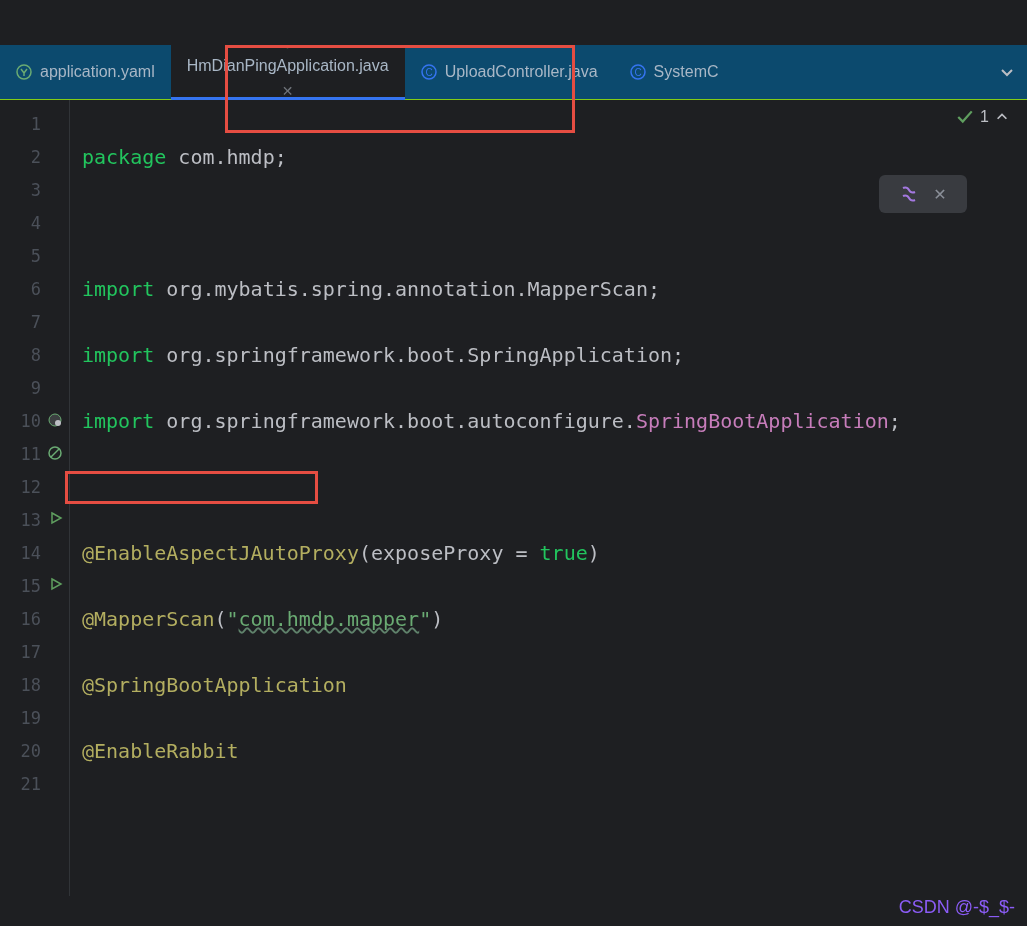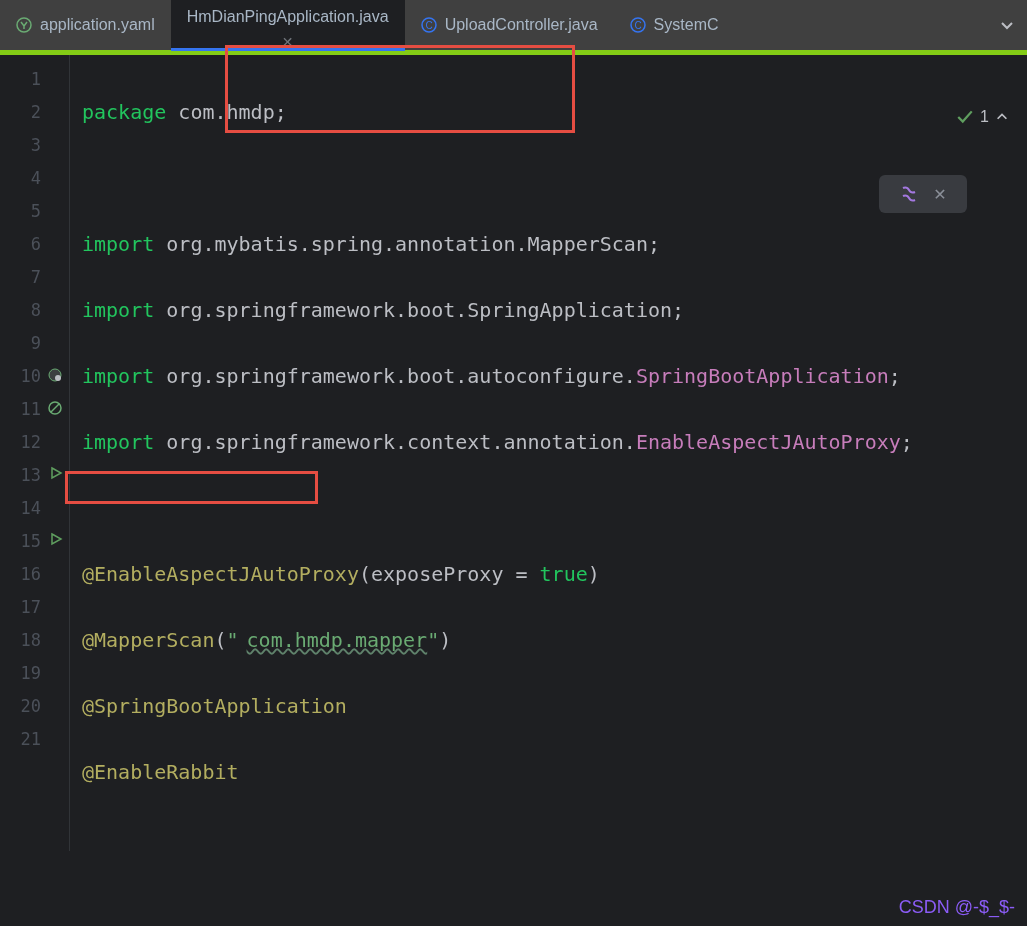--- a/index.html
+++ b/index.html
@@ -1,17 +1,17 @@
 <!DOCTYPE html>
 <html><head>
 <meta charset="utf-8">
 <style>
   * { box-sizing: border-box; margin: 0; padding: 0; }
   html, body { width: 1027px; height: 926px; background: #1e1f22; font-family: "Segoe UI", sans-serif; color: #bcbec4; overflow: hidden; }
-  .tab-bar { display: flex; align-items: center; height: 55px; background: #404040; border-bottom: 5px solid #84cc16; }
+  .tab-bar { display: flex; align-items: center; height: 55px; background: #0c4a6e; border-bottom: 1px solid #84cc16; margin-top: 45px; }
   .tab { display: flex; align-items: center; gap: 8px; padding: 0 16px; height: 100%; color: #a9b7c6; font-size: 16px; cursor: pointer; position: relative; }
   .tab.active { background: #1e1f22; flex-direction: column; }
   .tab.active::after { content: ""; position: absolute; left: 0; right: 0; bottom: -1px; height: 3px; background: #3574f0; }
   .tab .close { color: #6f737a; font-size: 14px; }
   .tab .icon { width: 16px; height: 16px; }
   .chevron-wrap { display:flex; align-items:center; justify-content:center; width:40px; height:100%; margin-left:auto; }
   .editor-wrap { display:flex; height: calc(926px - 100px - 30px); position:relative; }
   .gutter { width: 70px; background: #1e1f22; text-align: right; padding-top: 8px; font-family: monospace; font-size: 17px; color: #4b5059; user-select: none; border-right: 1px solid #313438; }
   .gutter .ln { height: 33px; line-height: 33px; padding-right: 28px; position:relative; }
   .gutter .run-icon { position:absolute; right:6px; top:7px; }
@@ -21,21 +21,21 @@
   .pkg { color: #bcbec4; }
   .ann { color: #b3ae60; }
   .str { color: #6aab73; }
   .cls { color: #bcbec4; }
   .p { color: #bcbec4; }
   .redbox1 { position:absolute; border: 3px solid #e54d42; top:45px; left:225px; width:350px; height:88px; z-index:60; }
   .redbox2 { position:absolute; border: 3px solid #e54d42; top:471px; left:65px; width:253px; height:33px; z-index:60; }
   .status-right { position:absolute; top:108px; right:18px; display:flex; align-items:center; gap:6px; color:#bcbec4; font-size:16px; }
   .float-box { position:absolute; top:175px; right:60px; width:88px; height:38px; background:#393b40; border-radius:6px; display:flex; align-items:center; justify-content:center; gap:14px; }
   .watermark { position:absolute; bottom:8px; right:12px; color:#8b5cf6; font-size:18px; }
-  .wavy-low { text-decoration: underline wavy #5f826b; text-decoration-skip-ink: none; margin-left: 8px; }
+  .wavy-low { text-decoration: underline wavy #5f826b; text-decoration-skip-ink: none; }
 </style>
 </head>
 <body>
 
 <div class="redbox1"></div>
 <div class="redbox2"></div>
 
 <div class="tab-bar">
   <div class="tab">
     <svg class="icon" viewBox="0 0 16 16">
@@ -132,21 +132,20 @@
     <div class="ln">20</div>
     <div class="ln">21</div>
   </div>
 
   <div class="code">
 <span class="line"><span class="kw">package</span> <span class="pkg">com.hmdp</span><span class="p">;</span></span>
 <span class="line"></span>
 <span class="line"><span class="kw">import</span> <span class="pkg">org.mybatis.spring.annotation.</span><span class="cls">MapperScan</span><span class="p">;</span></span>
 <span class="line"><span class="kw">import</span> <span class="pkg">org.springframework.boot.</span><span class="cls">SpringApplication</span><span class="p">;</span></span>
 <span class="line"><span class="kw">import</span> <span class="pkg">org.springframework.boot.autoconfigure.</span><span style="color:#c77dbb">SpringBootApplication</span><span class="p">;</span></span>
-<span class="line"><span class="kw">import</span> <span class="pkg">org.springframework.context.annotation.</span><span style="color:#c77dbb">EnableAspectJAutoProxy</span><span class="p">;</span></span>
 <span class="line"></span>
 <span class="line"><span class="ann">@EnableAspectJAutoProxy</span><span class="p">(</span><span class="pkg">exposeProxy = </span><span class="kw">true</span><span class="p">)</span></span>
 <span class="line"><span class="ann">@MapperScan</span><span class="p">(</span><span class="str">"</span><span class="str wavy-low">com.hmdp.mapper</span><span class="str">"</span><span class="p">)</span></span>
 <span class="line"><span class="ann">@SpringBootApplication</span></span>
 <span class="line"><span class="ann">@EnableRabbit</span></span>
 
 
 
 
 

